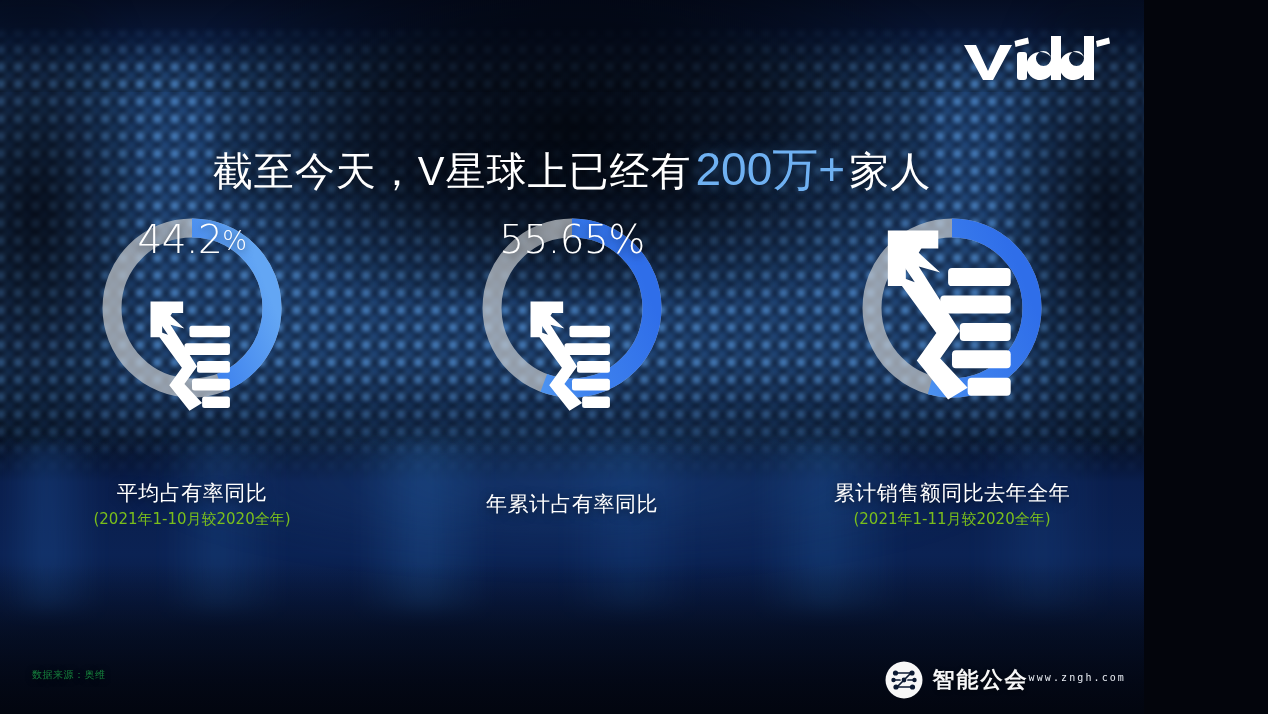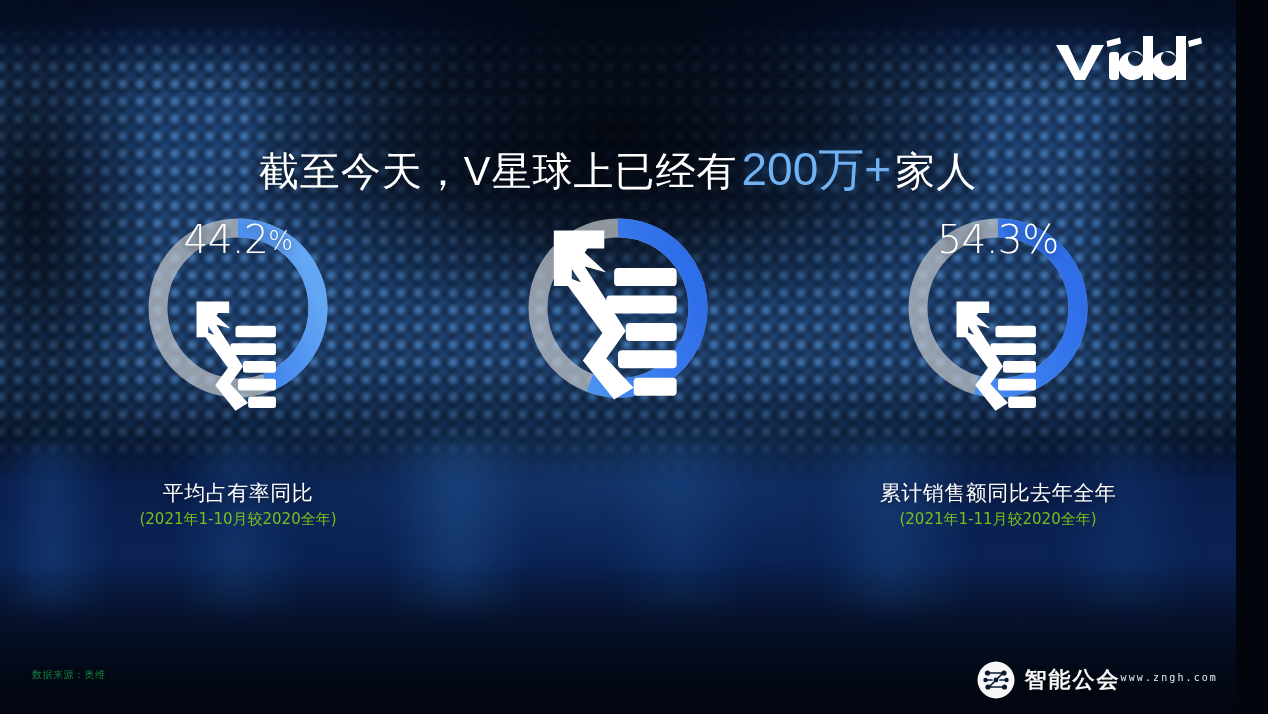--- a/index.html
+++ b/index.html
@@ -3,21 +3,21 @@
 <meta charset="utf-8">
 <title>Vidda</title>
 <style>
   html,body{margin:0;padding:0;}
   body{
     width:1268px;height:714px;overflow:hidden;
     background:#03050c;
     font-family:"Liberation Sans","DejaVu Sans",sans-serif;
     -webkit-font-smoothing:antialiased;
   }
-  #slide{position:relative;width:1236px;height:714px;overflow:hidden;background:#02040a;}
+  #slide{position:relative;width:1144px;height:714px;overflow:hidden;background:#02040a;}
 
   
   .bg-base{
     position:absolute;inset:0;
     background:
       radial-gradient(130% 80% at 50% 18%, #0b1a38 0%, #060f22 42%, #020611 78%, #01030a 100%);
   }
   .bg-top-band{
     position:absolute;left:0;right:0;top:0;height:92px;
     background:linear-gradient(180deg,#050d22 0%,#081635 38%,#03060f 100%);
@@ -249,20 +249,23 @@
             <linearGradient id="g2" x1="0.15" y1="0" x2="0.55" y2="1">
               <stop offset="0%" stop-color="#59a2f2"></stop>
               <stop offset="45%" stop-color="#3f83ee"></stop>
               <stop offset="100%" stop-color="#2f6ee9"></stop>
             </linearGradient>
           </defs>
           <circle class="track" cx="90" cy="90" r="80"></circle>
           <circle class="value-arc" cx="90" cy="90" r="80" stroke="url(#g2)" stroke-dasharray="279.72740987563515 222.92741469873175"></circle>
         </svg>
         <div class="ring-center">
+          <div class="pct">
+            <span>55.65</span><span class="sym">%</span>
+          </div>
           <svg class="trend-icon" viewBox="0 0 46 34">
             <g fill="#ffffff">
               <rect x="2" y="21" width="4.6" height="11" rx="1"></rect>
               <rect x="9" y="17" width="4.6" height="15" rx="1"></rect>
               <rect x="16" y="19" width="4.6" height="13" rx="1"></rect>
               <rect x="23" y="14" width="4.6" height="18" rx="1"></rect>
               <rect x="30" y="16" width="4.6" height="16" rx="1"></rect>
               <path d="M1 16 L11 8 L18 13 L33 2 L31 7.5 L40.5 1 L43.5 11.5 L38.5 8.5 L33.5 14 L35 8.5 L18.5 19 L11.5 14 L4 21 Z"></path>
               <path d="M30 0.6 L44.2 0.6 L44.2 13.5 L39.6 13.5 L39.6 5.2 L30 5.2 Z"></path>
             </g>
@@ -278,23 +281,20 @@
             <linearGradient id="g3" x1="0.15" y1="0" x2="0.55" y2="1">
               <stop offset="0%" stop-color="#5ba4f3"></stop>
               <stop offset="45%" stop-color="#3f83ee"></stop>
               <stop offset="100%" stop-color="#2f6ee9"></stop>
             </linearGradient>
           </defs>
           <circle class="track" cx="90" cy="90" r="80"></circle>
           <circle class="value-arc" cx="90" cy="90" r="80" stroke="url(#g3)" stroke-dasharray="272.94156974388125 229.71325483048565"></circle>
         </svg>
         <div class="ring-center">
-          <div class="pct">
-            <span>54.3</span><span class="sym">%</span>
-          </div>
           <svg class="trend-icon" viewBox="0 0 46 34">
             <g fill="#ffffff">
               <rect x="2" y="21" width="4.6" height="11" rx="1"></rect>
               <rect x="9" y="17" width="4.6" height="15" rx="1"></rect>
               <rect x="16" y="19" width="4.6" height="13" rx="1"></rect>
               <rect x="23" y="14" width="4.6" height="18" rx="1"></rect>
               <rect x="30" y="16" width="4.6" height="16" rx="1"></rect>
               <path d="M1 16 L11 8 L18 13 L33 2 L31 7.5 L40.5 1 L43.5 11.5 L38.5 8.5 L33.5 14 L35 8.5 L18.5 19 L11.5 14 L4 21 Z"></path>
               <path d="M30 0.6 L44.2 0.6 L44.2 13.5 L39.6 13.5 L39.6 5.2 L30 5.2 Z"></path>
             </g>
@@ -304,20 +304,21 @@
     </div>
 
   </div>
 
   <div class="labels">
     <div class="label-col">
       <div class="label-main">平均占有率同比</div>
       <div class="label-sub">(2021年1-10月较2020全年)</div>
     </div>
     <div class="label-col">
+      <div class="label-main">年累计占有率同比</div>
     </div>
     <div class="label-col">
       <div class="label-main">累计销售额同比去年全年</div>
       <div class="label-sub">(2021年1-11月较2020全年)</div>
     </div>
   </div>
 
   <div class="source">数据来源：奥维</div>
 
   <div class="watermark">

